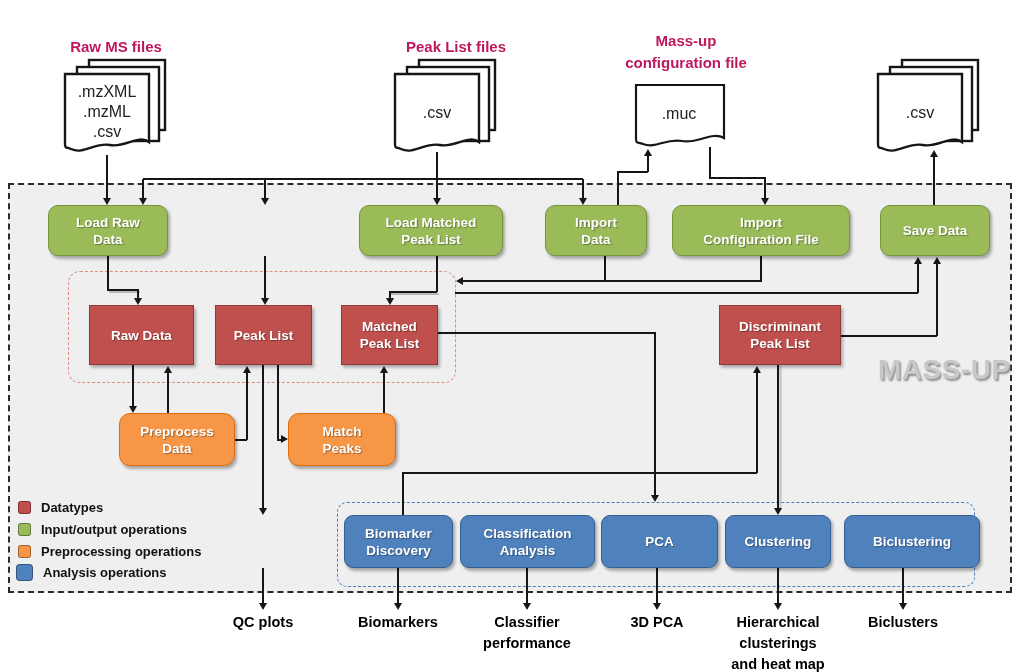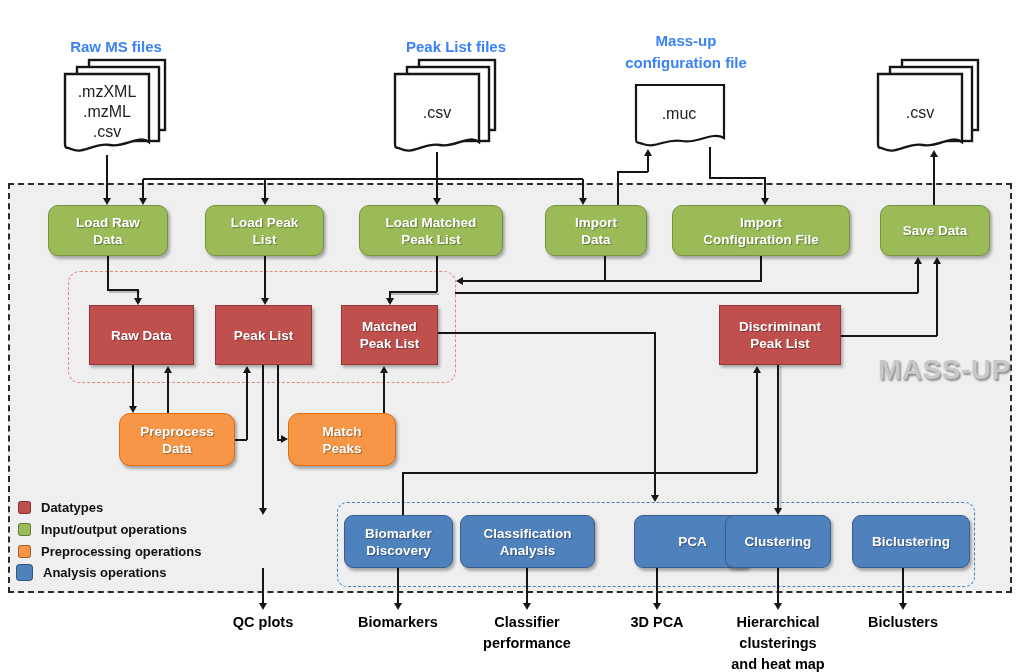--- a/index.html
+++ b/index.html
@@ -28,21 +28,21 @@
   i.h{height:1.6px;} i.v{width:1.6px;}
   i.sh{box-shadow:2px 2px 0 rgba(140,140,140,.55);}
   i.shv{box-shadow:2.5px 1px 0 rgba(140,140,140,.45);}
   i.ad,i.au,i.al,i.ar{position:absolute;display:block;width:0;height:0;border-style:solid;}
   i.ad{border-width:7px 4.5px 0 4.5px;border-color:#161616 transparent transparent transparent;}
   i.au{border-width:0 4.5px 7px 4.5px;border-color:transparent transparent #161616 transparent;}
   i.al{border-width:4.5px 7px 4.5px 0;border-color:transparent #161616 transparent transparent;}
   i.ar{border-width:4.5px 0 4.5px 7px;border-color:transparent transparent transparent #161616;}
 
   
-  .file-title{position:absolute;font-weight:bold;font-size:15px;color:#3b82f6;text-align:center;
+  .file-title{position:absolute;font-weight:bold;font-size:15px;color:#be185d;text-align:center;
               line-height:22px;white-space:pre-line;}
   .doc-svg{position:absolute;}
   .doc-label{position:absolute;font-size:16px;color:#222;text-align:center;
              line-height:20px;white-space:pre-line;}
 
   
   .legend-row{position:absolute;display:flex;align-items:center;gap:10px;}
   .swatch{display:inline-block;width:13px;height:13px;border-radius:3px;box-sizing:border-box;
           border:1.4px solid rgba(0,0,0,.35);}
   .swatch.big{width:17px;height:17px;border-radius:4px;}
@@ -183,39 +183,38 @@
   <i class="v" style="left:526px;top:568px;height:36px"></i>
     <i class="ad" style="left:522.5px;top:603px"></i>
   <i class="v" style="left:656px;top:568px;height:36px"></i>
     <i class="ad" style="left:652.5px;top:603px"></i>
   <i class="v" style="left:777px;top:568px;height:36px"></i>
     <i class="ad" style="left:773.5px;top:603px"></i>
   <i class="v" style="left:902px;top:568px;height:36px"></i>
     <i class="ad" style="left:898.5px;top:603px"></i>
 
   <div class="box io" style="left:48px;width:120px;padding:0 20px;">Load Raw Data</div>
-  <div class="box io" style="left:205px;width:119px;padding:0 20px;">Load Peak List</div>
   <div class="box io" style="left:359px;width:144px;padding:0 18px;">Load Matched Peak List</div>
   <div class="box io" style="left:545px;width:102px;padding:0 25px;">Import Data</div>
   <div class="box io" style="left:672px;width:178px;padding:0 28px;">Import Configuration File</div>
   <div class="box io" style="left:880px;width:110px;padding:0 8px;">Save Data</div>
 
   <div class="box dt" style="left:89px;width:105px;">Raw Data</div>
   <div class="box dt" style="left:215px;width:97px;">Peak List</div>
   <div class="box dt" style="left:341px;width:97px;padding:0 10px;">Matched Peak List</div>
   <div class="box dt" style="left:719px;width:122px;padding:0 14px;">Discriminant Peak List</div>
 
   <div class="box pp" style="left:119px;width:116px;padding:0 15px;">Preprocess Data</div>
   <div class="box pp" style="left:288px;width:108px;padding:0 20px;">Match Peaks</div>
 
   <div class="box an" style="left:344px;width:109px;padding:0 12px;">Biomarker Discovery</div>
   <div class="box an" style="left:460px;width:135px;padding:0 12px;">Classification Analysis</div>
-  <div class="box an" style="left:601px;width:117px;margin-left:33px;">PCA</div>
+  <div class="box an" style="left:601px;width:117px;">PCA</div>
   <div class="box an" style="left:725px;width:106px;">Clustering</div>
-  <div class="box an" style="left:844px;width:118px;margin-left:8px;">Biclustering</div>
+  <div class="box an" style="left:844px;width:136px;">Biclustering</div>
 
   <div class="legend-row" style="left:18px;top:500px;">
     <span class="swatch" style="background-color: rgb(192, 80, 77);"></span>
     <span class="legend-label">Datatypes</span>
   </div>
   <div class="legend-row" style="left:18px;top:522px;">
     <span class="swatch" style="background-color: rgb(155, 187, 89);"></span>
     <span class="legend-label">Input/output operations</span>
   </div>
   <div class="legend-row" style="left:18px;top:544px;">

